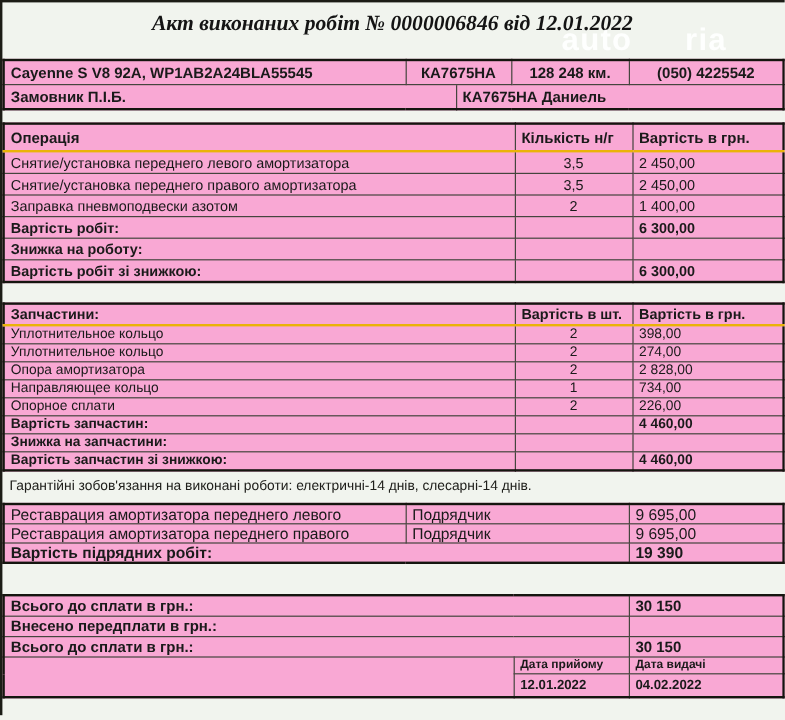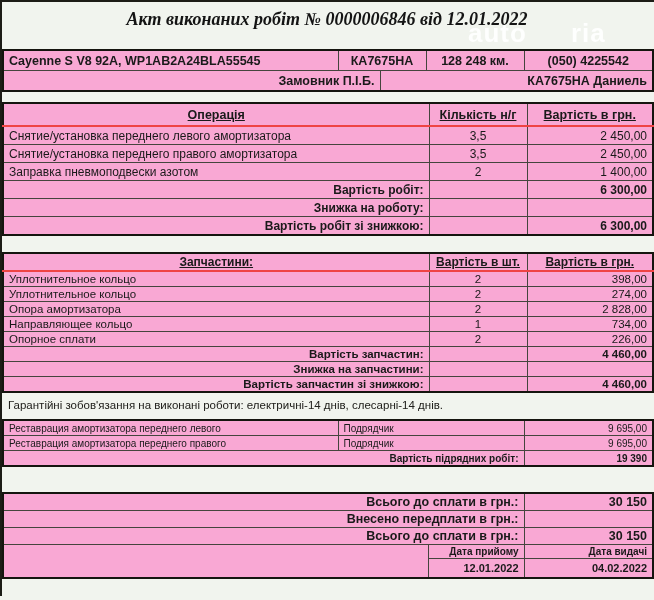--- a/index.html
+++ b/index.html
@@ -33,30 +33,30 @@
     background:#f9a8d4;
     border:2px solid #15150f;
   }
   td{
     border:1px solid #45453e;
     padding:0 5px;
     font-size:12px;height:17px;
     white-space:nowrap;overflow:hidden;
     vertical-align:middle;
   }
-  tr.head td{font-weight:bold;text-align:center;border-bottom:2px solid #ef4444;text-decoration:underline;}
-  .r{text-align:right}.c{text-align:center}.b{font-weight:bold}
+  tr.head td{font-weight:bold;text-align:left;border-bottom:2px solid #eab308;}
+  .r{}.c{text-align:center}.b{font-weight:bold}
   .info td{height:19px;font-weight:bold;font-size:12.5px;}
   .ops{margin-top:10px;}
   .ops tr.head td{height:21px;font-size:12.5px;}
   .parts{margin-top:16px;}
   .parts td{height:14px;font-size:11.5px;}
   .parts tr.head td{height:16px;font-size:12px;}
   .note{margin:6px 0 8px 8px;font-size:11.5px;color:#20201c;}
-  .sub td{height:14px;font-size:10px;}
+  .sub td{height:14px;font-size:13px;}
   .sub tr.head td{height:18px;font-size:12px;}
   .pay{margin-top:25px;}
   .pay td{height:16px;font-weight:bold;font-size:12.5px;}
   .pay td.datelabel{font-size:10px;height:13px;}
   .pay td.dateval{font-size:11px;height:18px;}
 </style>
 </head>
 <body>
 
 <div class="edge-top"></div>

